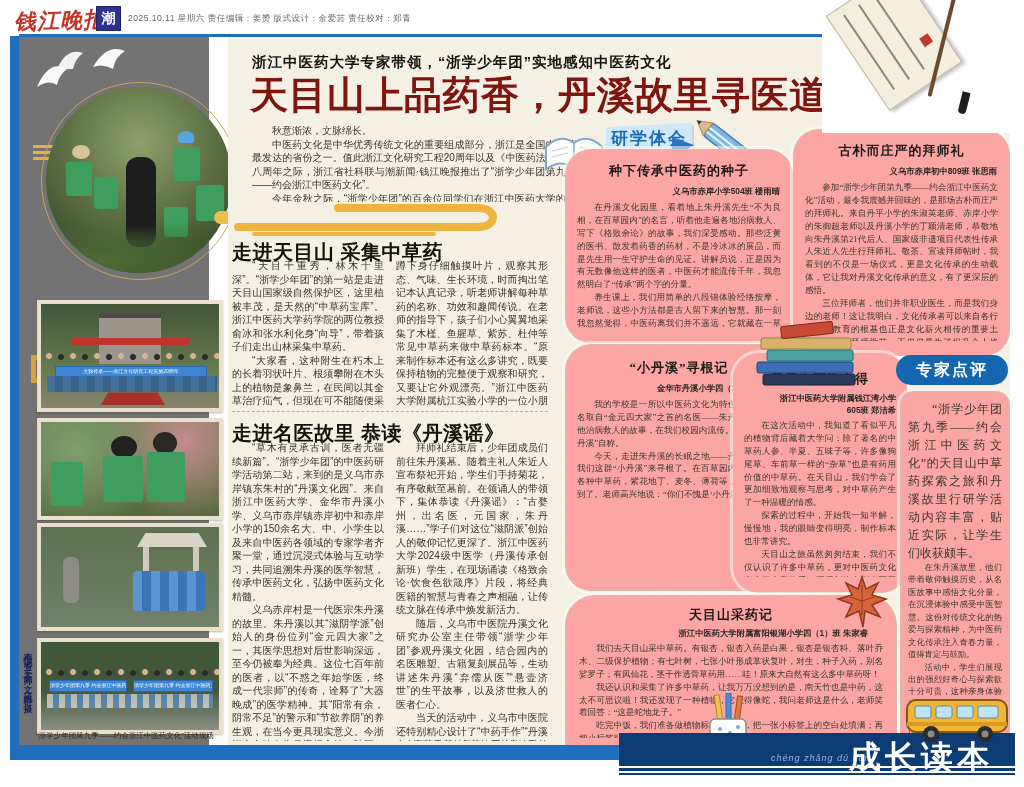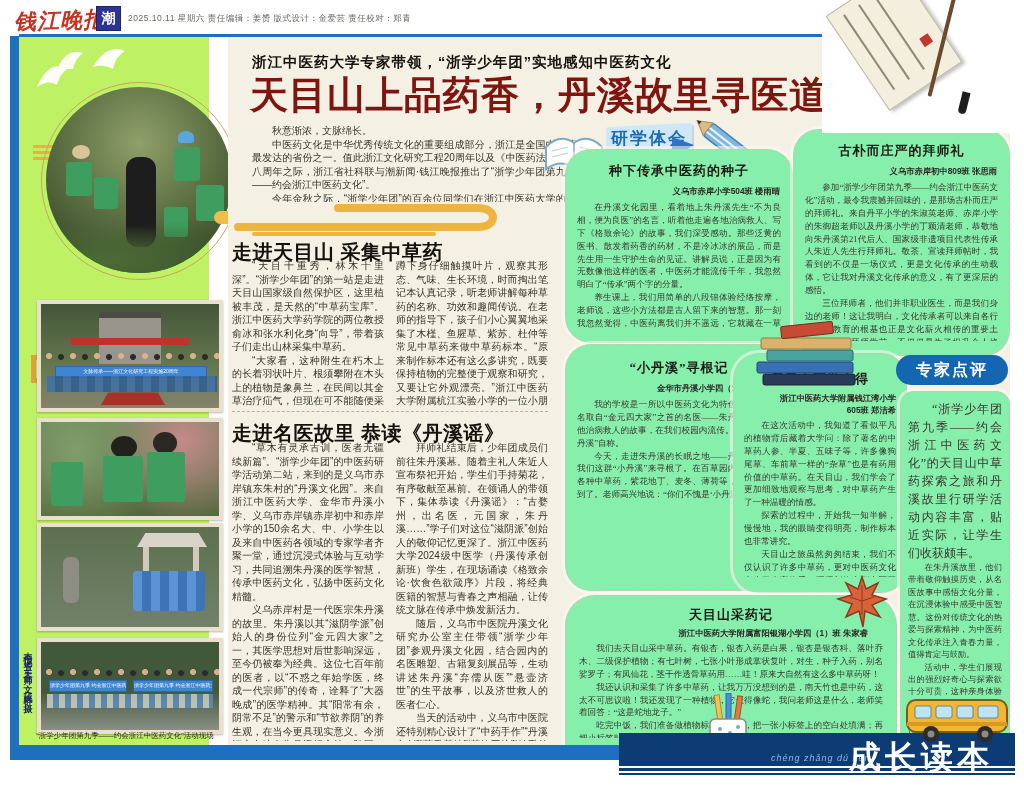--- a/index.html
+++ b/index.html
@@ -15,37 +15,37 @@
               font-size:14px;line-height:23px;text-align:center;border:1px solid #1d2366;}
   .meta-line{font-size:8.5px;color:#6b675f;letter-spacing:.5px;}
   .page-no{font-size:17px;font-weight:bold;color:#1e6fc0;letter-spacing:2px;}
   .corner-slash{width:2px;height:40px;background:#8a6a52;transform:rotate(22deg);}
 
   
   .frame{background:#1e6fc0;}
   .band-navy{background:#0d3c74;}
 
   
-  #photo-col{left:19px;top:37px;width:190px;height:708px;background:#bef264;overflow:visible;}
+  #photo-col{left:19px;top:37px;width:190px;height:708px;background:#737373;overflow:visible;}
   .photo-frame{border:4px solid #e9e1cd;box-shadow:0 1px 2px rgba(60,45,20,.35);overflow:hidden;background:#55683f;}
   .caption{font-size:7.5px;color:#2e2517;text-align:center;line-height:1.3;}
   .v-credit{writing-mode:vertical-rl;font-size:9px;color:#19235c;letter-spacing:3px;font-weight:bold;}
 
   
   #content{left:228px;top:37px;width:782px;height:708px;background:#f4f0e3;overflow:hidden;}
   .kicker{font-size:14.5px;font-weight:bold;color:#16140f;letter-spacing:1px;}
   .headline{font-size:38px;font-weight:900;color:#7e150e;letter-spacing:.5px;
             font-family:"Liberation Sans",sans-serif;white-space:nowrap;}
   .lead p,.bcol p{margin:0;font-size:10px;line-height:1.35;color:#37332a;text-align:justify;text-indent:2em;}
   .sec-h{font-size:20px;font-weight:bold;color:#14120d;letter-spacing:.5px;}
   .bcol{overflow:hidden;}
   .dash-div{border-top:1px dashed #b7b1a0;}
 
   
-  .panel{background:#86efac;border:1px dashed #ccc5b0;border-radius:26px;overflow:hidden;
+  .panel{background:#fca5a5;border:1px dashed #ccc5b0;border-radius:26px;overflow:hidden;
          box-shadow:0 0 0 3px rgba(252,250,243,.55);}
   .etitle{font-family:"Liberation Serif",serif;font-weight:bold;font-size:13px;color:#1c1a14;
           text-align:center;letter-spacing:1px;}
   .ebyline{font-size:8.3px;font-weight:bold;color:#2b2822;text-align:right;}
   .kp{margin:0;font-size:8.6px;line-height:1.5;color:#3a362c;text-align:justify;text-indent:2em;
       font-family:"Liberation Serif",serif;}
   .ribbon{background:#cfe7f6;transform:skewY(-3deg);border-radius:3px;
           box-shadow:2px 2px 0 rgba(120,160,190,.35);}
   .ribbon span{display:block;transform:skewY(3deg);font-size:17px;font-weight:bold;color:#1b6cb5;
                text-align:center;line-height:28px;letter-spacing:2px;}
@@ -224,21 +224,21 @@
       <line x1="18" y1="30" x2="72" y2="30" stroke="#e8f2fa" stroke-width="2"></line>
       <line x1="18" y1="35" x2="72" y2="35" stroke="#e8f2fa" stroke-width="2"></line>
       <polygon points="18,24 4,32 18,40" fill="#d9bb8a" stroke="#a88a5a" stroke-width="1"></polygon>
       <polygon points="8,30 4,32 8,34" fill="#2b2b2b"></polygon>
     </svg>
 
     <div class="abs panel" style="left:337px;top:112px;width:226px;height:192px;">
       <div class="etitle" style="margin-top:12px;">种下传承中医药的种子</div>
       <div class="ebyline" style="margin:6px 12px 4px 0;">义乌市赤岸小学504班 楼雨晴</div>
       <div style="padding:0 11px;overflow:hidden;height:128px;">
-        <p class="kp">在丹溪文化园里，看着地上朱丹溪先生“不为良相，便为良医”的名言，听着他走遍各地治病救人、写下《格致余论》的故事，我们深受感动。那些泛黄的医书、散发着药香的药材，不是冷冰冰的展品，而是先生用一生守护生命的见证。讲解员说，正是因为有无数像他这样的医者，中医药才能流传千年，我忽然明白了“传承”两个字的分量。</p>
+        <p class="kp">在丹溪文化园里，看着地上朱丹溪先生“不为良相，在百草园内”的名言，听着他走遍各地治病救人、写下《格致余论》的故事，我们深受感动。那些泛黄的医书、散发着药香的药材，不是冷冰冰的展品，而是先生用一生守护生命的见证。讲解员说，正是因为有无数像他这样的医者，中医药才能流传千年，我忽然明白了“传承”两个字的分量。</p>
         <p class="kp">养生课上，我们用简单的八段锦体验经络按摩，老师说，这些小方法都是古人留下来的智慧。那一刻我忽然觉得，中医药离我们并不遥远，它就藏在一草一木、一招一式里。我想把这颗传承中医药的种子，种进自己心里。</p>
       </div>
     </div>
 
     <div class="abs panel" style="left:337px;top:307px;width:226px;height:245px;">
       <div class="etitle" style="margin-top:14px;">“小丹溪”寻根记</div>
       <div class="ebyline" style="margin:6px 12px 4px 0;">金华市丹溪小学四（1）班 朱俊聪</div>
       <div style="padding:0 11px;overflow:hidden;height:176px;">
         <p class="kp">我的学校是一所以中医药文化为特色的学校，校名取自“金元四大家”之首的名医——朱丹溪的名字，他治病救人的故事，在我们校园内流传。我们就以“小丹溪”自称。</p>
         <p class="kp">今天，走进朱丹溪的长眠之地——丹溪文化园，我们这群“小丹溪”来寻根了。在百草园内，我们寻找各种中草药，紫花地丁、麦冬、薄荷等，一下子就找到了。老师高兴地说：“你们不愧是‘小丹溪’呀！”</p>

